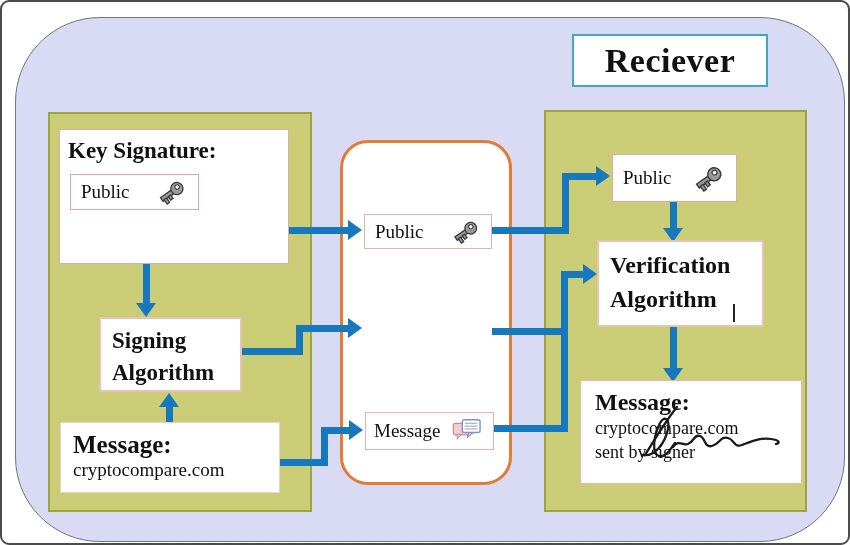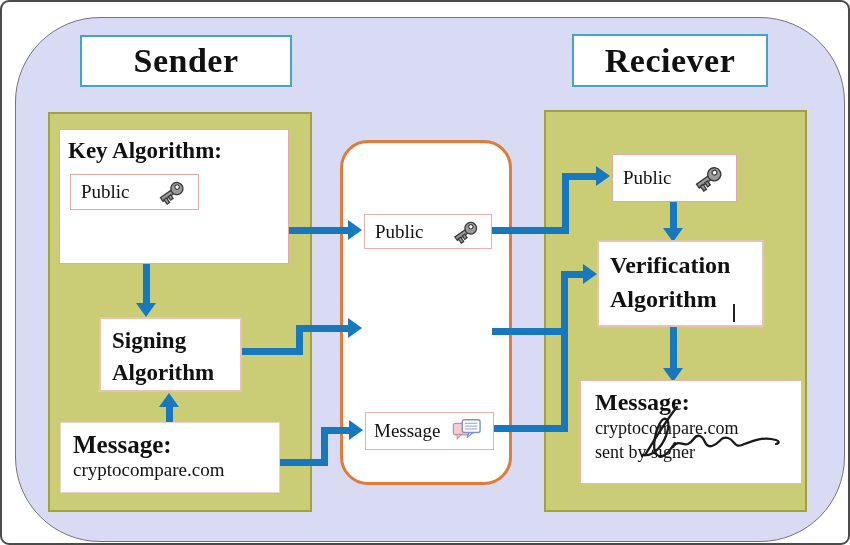--- a/index.html
+++ b/index.html
@@ -62,23 +62,20 @@
         <circle cx="16.6" cy="10" r="4.7"></circle>
         <circle cx="17.4" cy="9.1" r="1.7" fill="#ffffff" stroke-width="0.8"></circle>
       </g>
     </g>
   </defs>
 </svg>
 
 <div class="canvas">
   <div class="abs lavender"></div>
 
-  <div class="abs title-box" style="left:78px;top:33px;width:212px;height:52px;">
-    <span>Sender</span>
-  </div>
   <div class="abs title-box" style="left:570px;top:32px;width:196px;height:53px;">
     <span>Reciever</span>
   </div>
 
   <div class="abs olive" style="left:46px;top:110px;width:264px;height:400px;"></div>
 
   <div class="abs olive" style="left:542px;top:108px;width:263px;height:402px;"></div>
 
   <div class="abs orange-box" style="left:338px;top:138px;width:172px;height:345px;"></div>
 
@@ -114,21 +111,21 @@
   <div class="seg" style="left:559px;top:269px;width:24px;height:7px;"></div>
   <div class="head head-right" style="left:581px;top:262px;"></div>
 
   <div class="seg" style="left:668px;top:200px;width:7px;height:27px;"></div>
   <div class="head head-down" style="left:661px;top:226px;"></div>
 
   <div class="seg" style="left:668px;top:325px;width:7px;height:42px;"></div>
   <div class="head head-down" style="left:661px;top:366px;"></div>
 
   <div class="abs whitebox" style="left:57px;top:127px;width:230px;height:135px;">
-    <div class="kg-heading">Key Algorithm:</div>
+    <div class="kg-heading">Key Signature:</div>
   </div>
   <div class="abs labelrow" style="left:68px;top:172px;width:129px;height:36px;">
     <span>Public</span>
     <svg class="icon" width="32" height="26" viewBox="0 0 24 20">
       <use href="#key-shape" fill="var(--key-gray)"></use>
     </svg>
   </div>
 
   <div class="abs boldbox" style="left:97px;top:315px;width:143px;height:75px;">
     <div>Signing</div>

